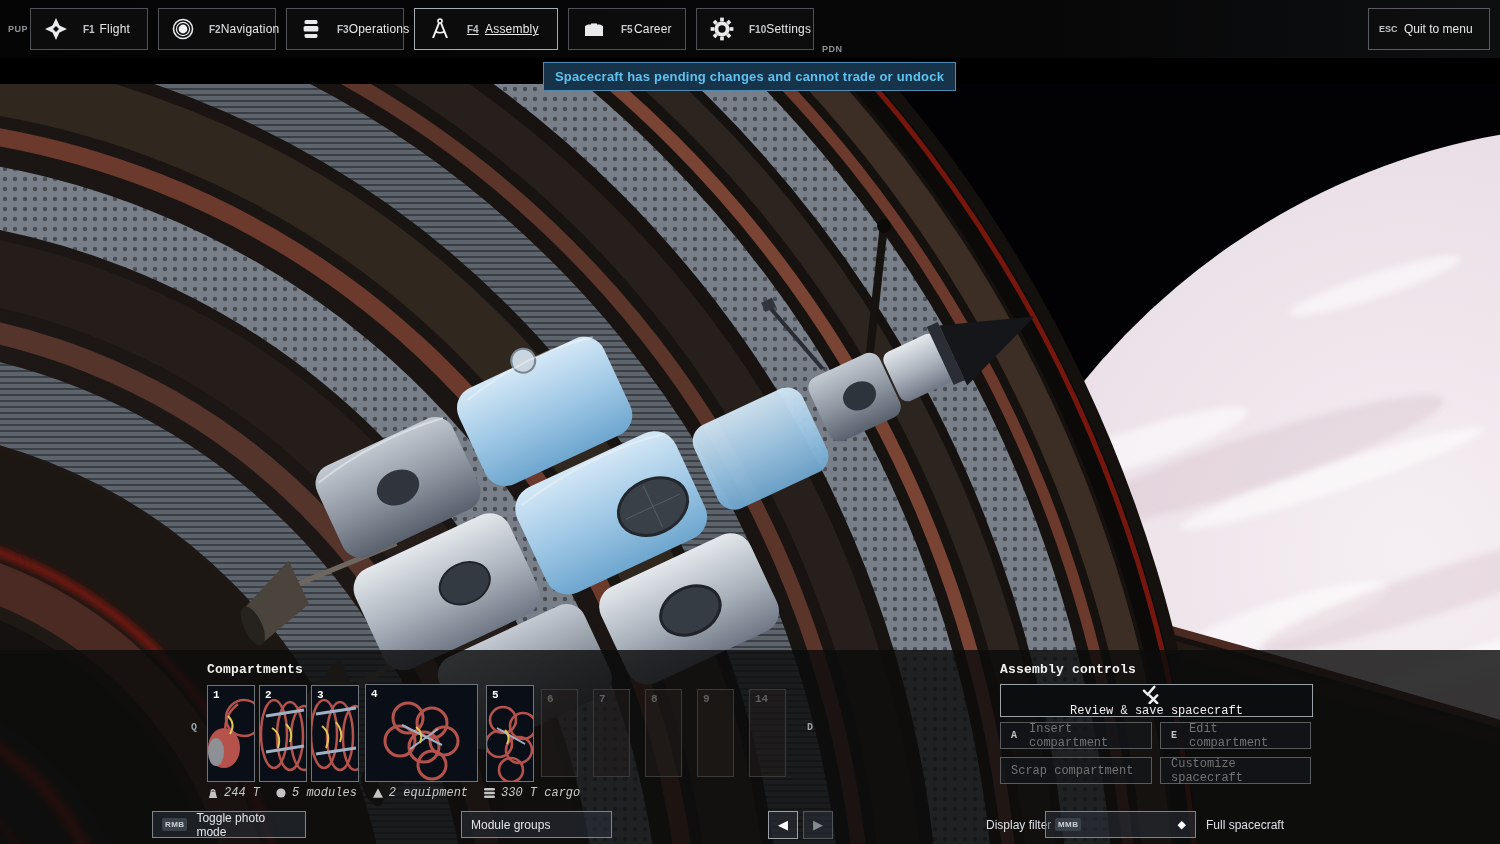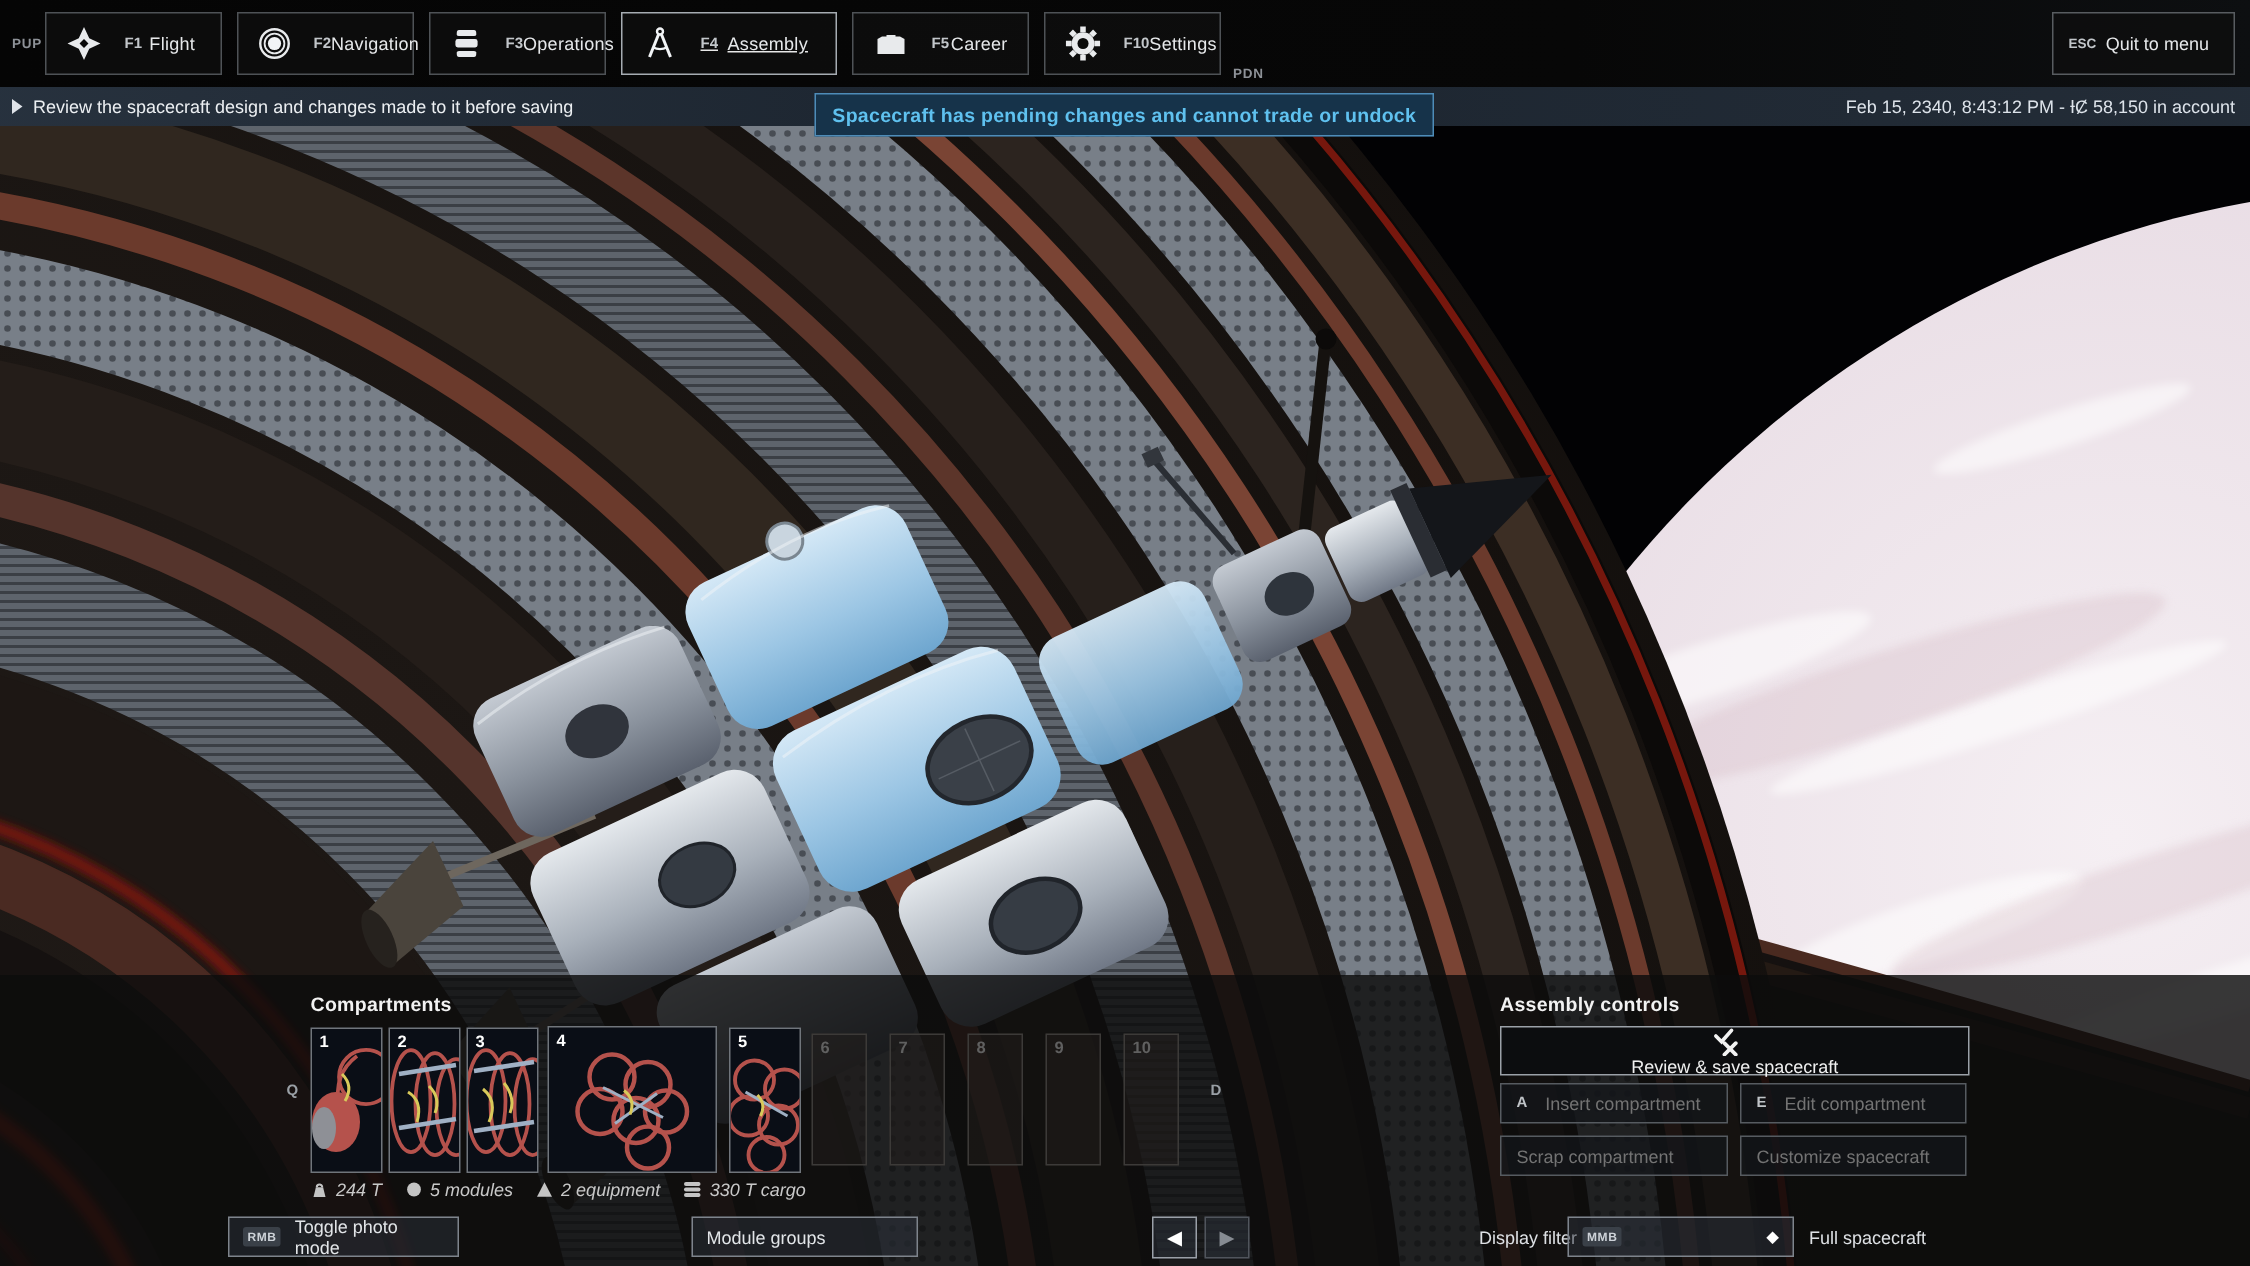--- a/index.html
+++ b/index.html
@@ -60,21 +60,21 @@
     color:#5fc1ef; font-size:13px; font-weight:bold; letter-spacing:.2px;
     text-align:center; line-height:27px; z-index:26;
   }
 
   
   .scene { position:absolute; left:0; top:84px; width:1500px; height:760px; z-index:1; }
 
   
   .panel {
     position:absolute; left:0; top:650px; width:1500px; height:194px;
-    background:rgba(12,12,12,.82); z-index:20;
+    background:rgba(12,12,12,.82); z-index:20;font-family:Liberation Mono, monospace;
   }
   .panel-title { position:absolute; font-size:13px; font-weight:bold; color:#f2f2f2; letter-spacing:.2px; }
   .cyclekey { position:absolute; font-size:10px; font-weight:bold; color:#9aa0a6; }
 
   .slot {
     position:absolute; background:#0a0e16; border:1px solid #70757b;
     cursor:pointer; overflow:hidden;
   }
   .slot .slot-num {
     position:absolute; left:5px; top:3px; font-size:11px; font-weight:bold;
@@ -363,27 +363,20 @@
       <span class="tab-key">F10</span>
       <span class="tab-label">Settings</span>
     </div>
 
     <div class="quitbtn">
       <span class="tab-key">ESC</span>
       <span class="tab-label">Quit to menu</span>
     </div>
   </div>
 
-  <div class="statusbar">
-    <div class="hint-wrap">
-      <span class="play-tri"></span>
-      <span class="hint-text">Review the spacecraft design and changes made to it before saving</span>
-    </div>
-    <span class="clock-text">Feb 15, 2340, 8:43:12 PM - ƗȻ 58,150 in account</span>
-  </div>
   <div class="notification">Spacecraft has pending changes and cannot trade or undock</div>
 
   <div class="panel">
     <span class="panel-title" style="left:207px; top:12px;">Compartments</span>
     <span class="cyclekey" style="left:191px; top:72px;">Q</span>
     <span class="cyclekey" style="left:807px; top:72px;">D</span>
 
     <div class="slot" style="left:207px; top:35px; width:48px; height:97px;">
       <span class="slot-num">1</span>
       <svg width="48" height="97" viewBox="0 0 48 97">
@@ -467,21 +460,21 @@
     <div class="slot empty" style="left:593px; top:39px; width:37px; height:88px;">
       <span class="slot-num">7</span>
     </div>
     <div class="slot empty" style="left:645px; top:39px; width:37px; height:88px;">
       <span class="slot-num">8</span>
     </div>
     <div class="slot empty" style="left:697px; top:39px; width:37px; height:88px;">
       <span class="slot-num">9</span>
     </div>
     <div class="slot empty" style="left:749px; top:39px; width:37px; height:88px;">
-      <span class="slot-num">10</span>
+      <span class="slot-num">14</span>
     </div>
 
     <div class="stats-row">
       <span class="stat">
         <span>
             <svg width="12" height="12" viewBox="0 0 12 12">
               <path d="M2,11 h8 l-1.6,-6.5 h-4.8 Z" fill="#c4c4c4"></path>
               <path d="M4.2,4.5 a1.8,1.8 0 1 1 3.6,0" fill="none" stroke="#c4c4c4" stroke-width="1.4"></path>
             </svg>
           </span>

